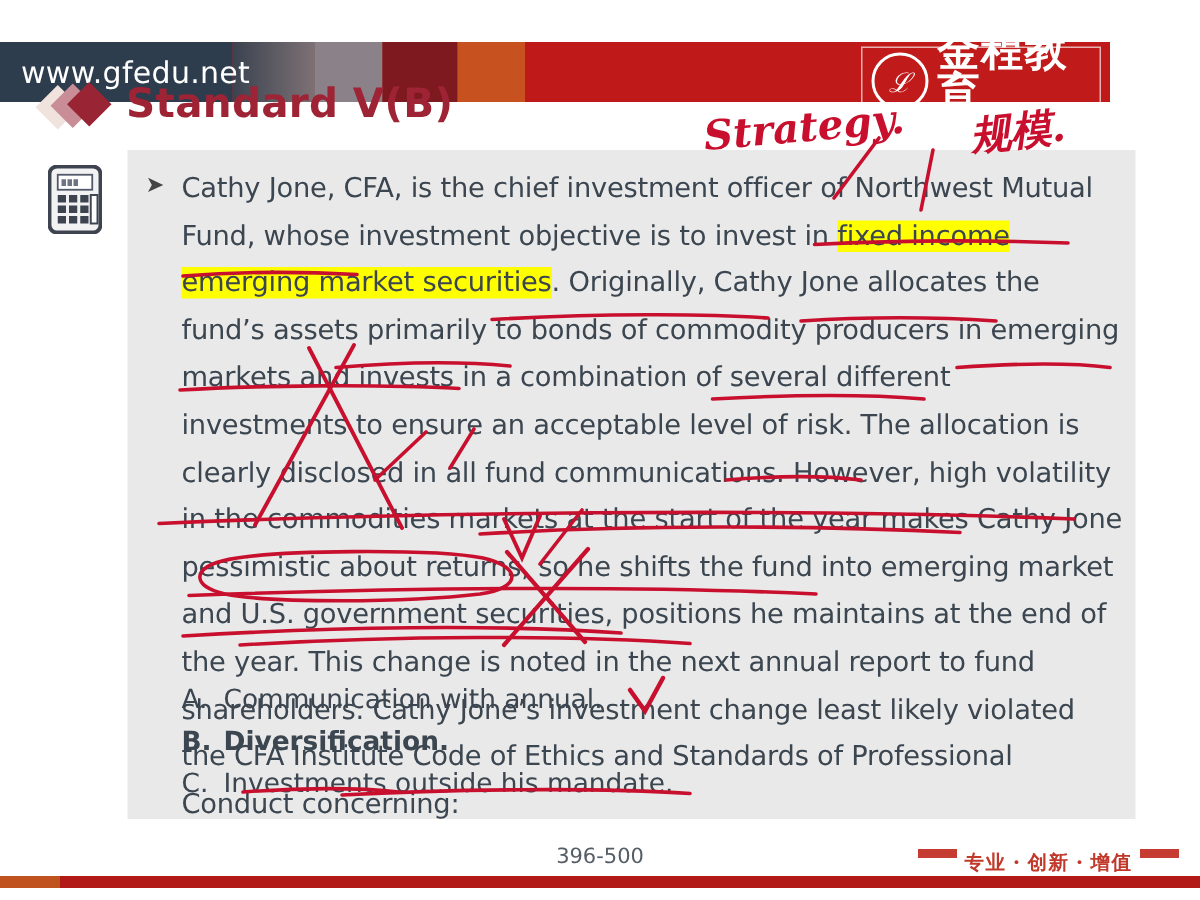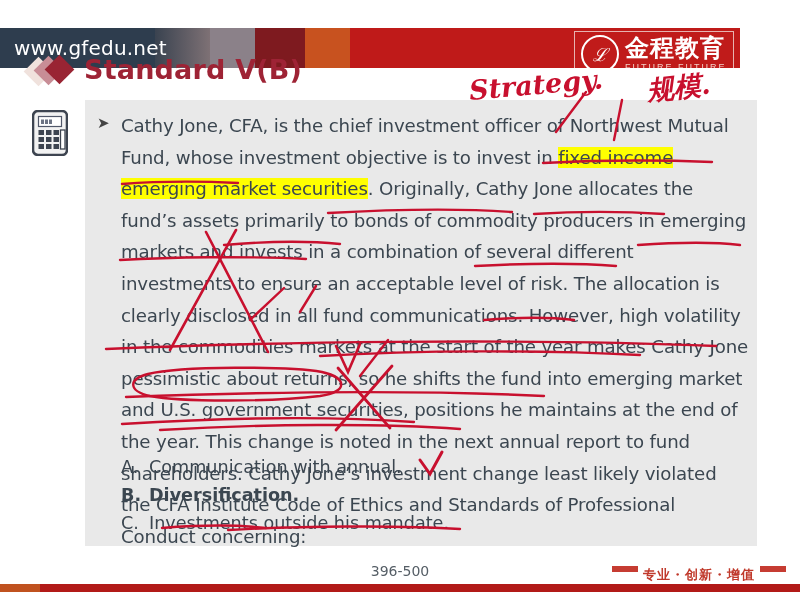--- a/index.html
+++ b/index.html
@@ -41,21 +41,21 @@
     width:34px;height:34px;border-radius:50%;
     border:2px solid #ffffff;margin-left:6px;
     background:#c01b1a;
     display:flex;align-items:center;justify-content:center;
     color:#ffffff;font-size:18px;font-style:italic;
     font-family:"Liberation Serif", serif;
     flex:0 0 auto;
   }
   #logo-text{margin-left:6px;line-height:1;}
   #logo-cn{
-    color:#ffffff;font-size:24px;font-weight:bold;letter-spacing:1px;
+    color:#ffffff;font-size:28px;font-weight:bold;letter-spacing:1px;
     font-family:"DejaVu Sans", sans-serif;
   }
   #logo-en{
     color:#f2cfc6;font-size:9px;letter-spacing:2px;margin-top:3px;
     font-family:"Liberation Sans", sans-serif;
   }
   
   #title-row{position:absolute;left:0;top:48px;width:800px;height:42px;padding-left:11px;}
   #dia-wrap{position:absolute;left:28px;top:8px;width:48px;height:30px;}
   .dia{position:absolute;width:21px;height:21px;transform:rotate(45deg);}

